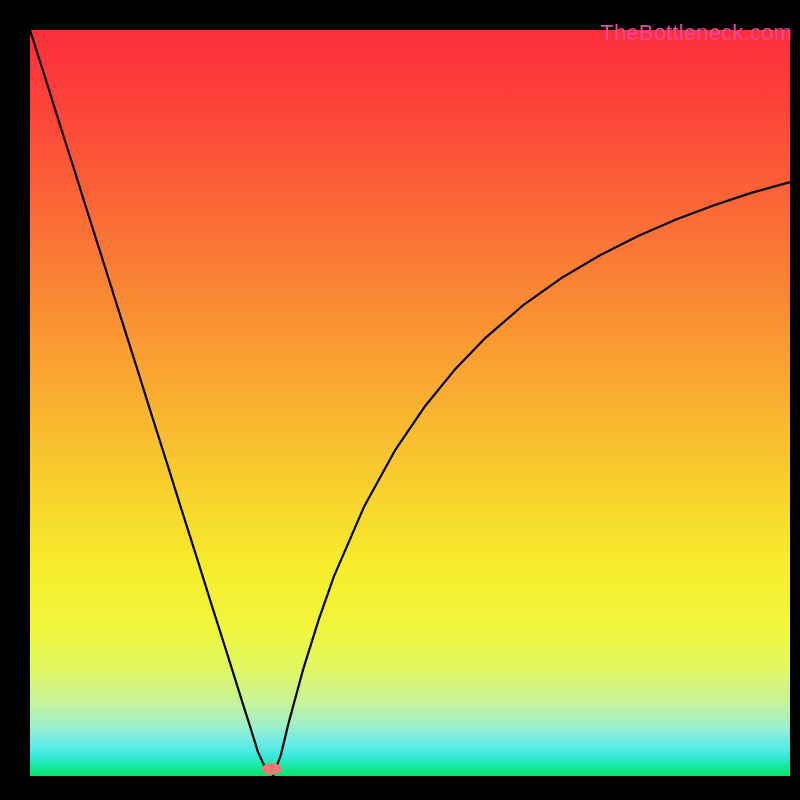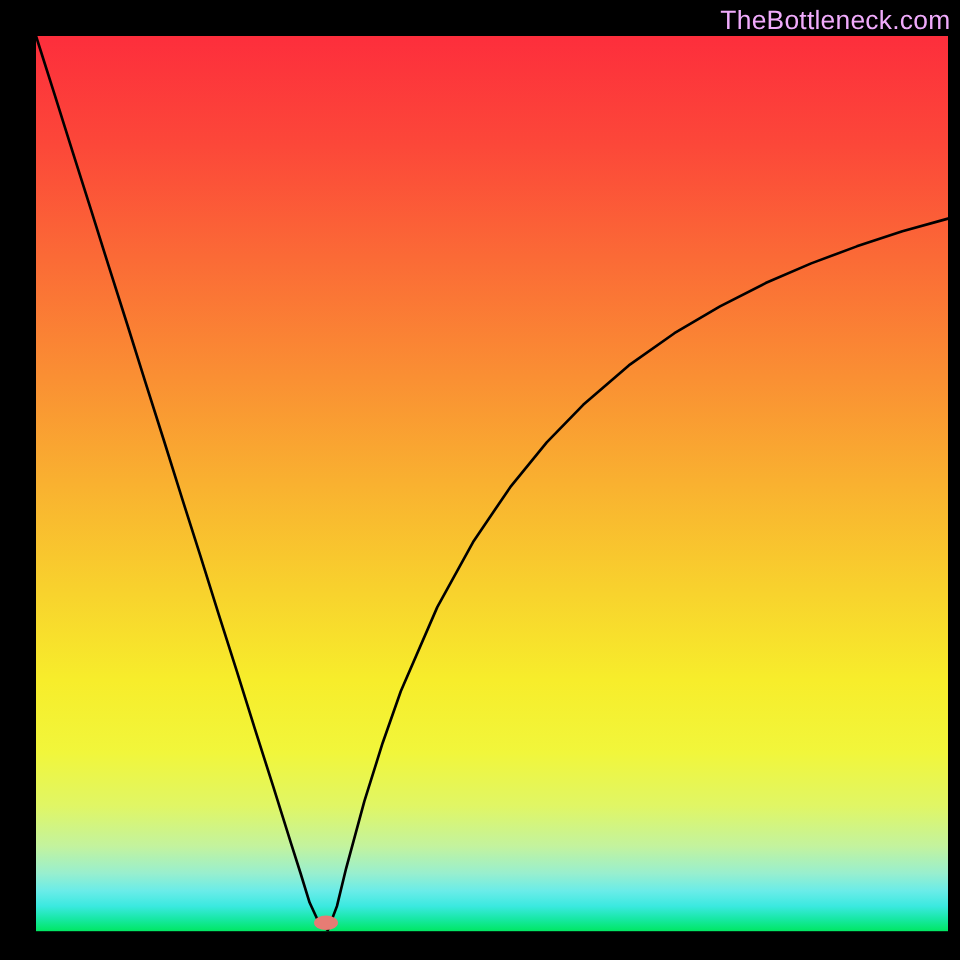--- a/index.html
+++ b/index.html
@@ -12,23 +12,23 @@
     overflow: hidden;
   }
   .frame {
     position: relative;
     width: 800px;
     height: 800px;
     background: #000;
   }
   .attribution {
     position: absolute;
-    top: 4px;
+    top: 20px;
     right: 8px;
-    color: #f0abfc;
+    color: #ec4899;
     font-size: 22px;
     font-weight: 500;
     z-index: 5;
     letter-spacing: 0.2px;
   }
   svg.plot {
     position: absolute;
     top: 0;
     left: 0;
   }

